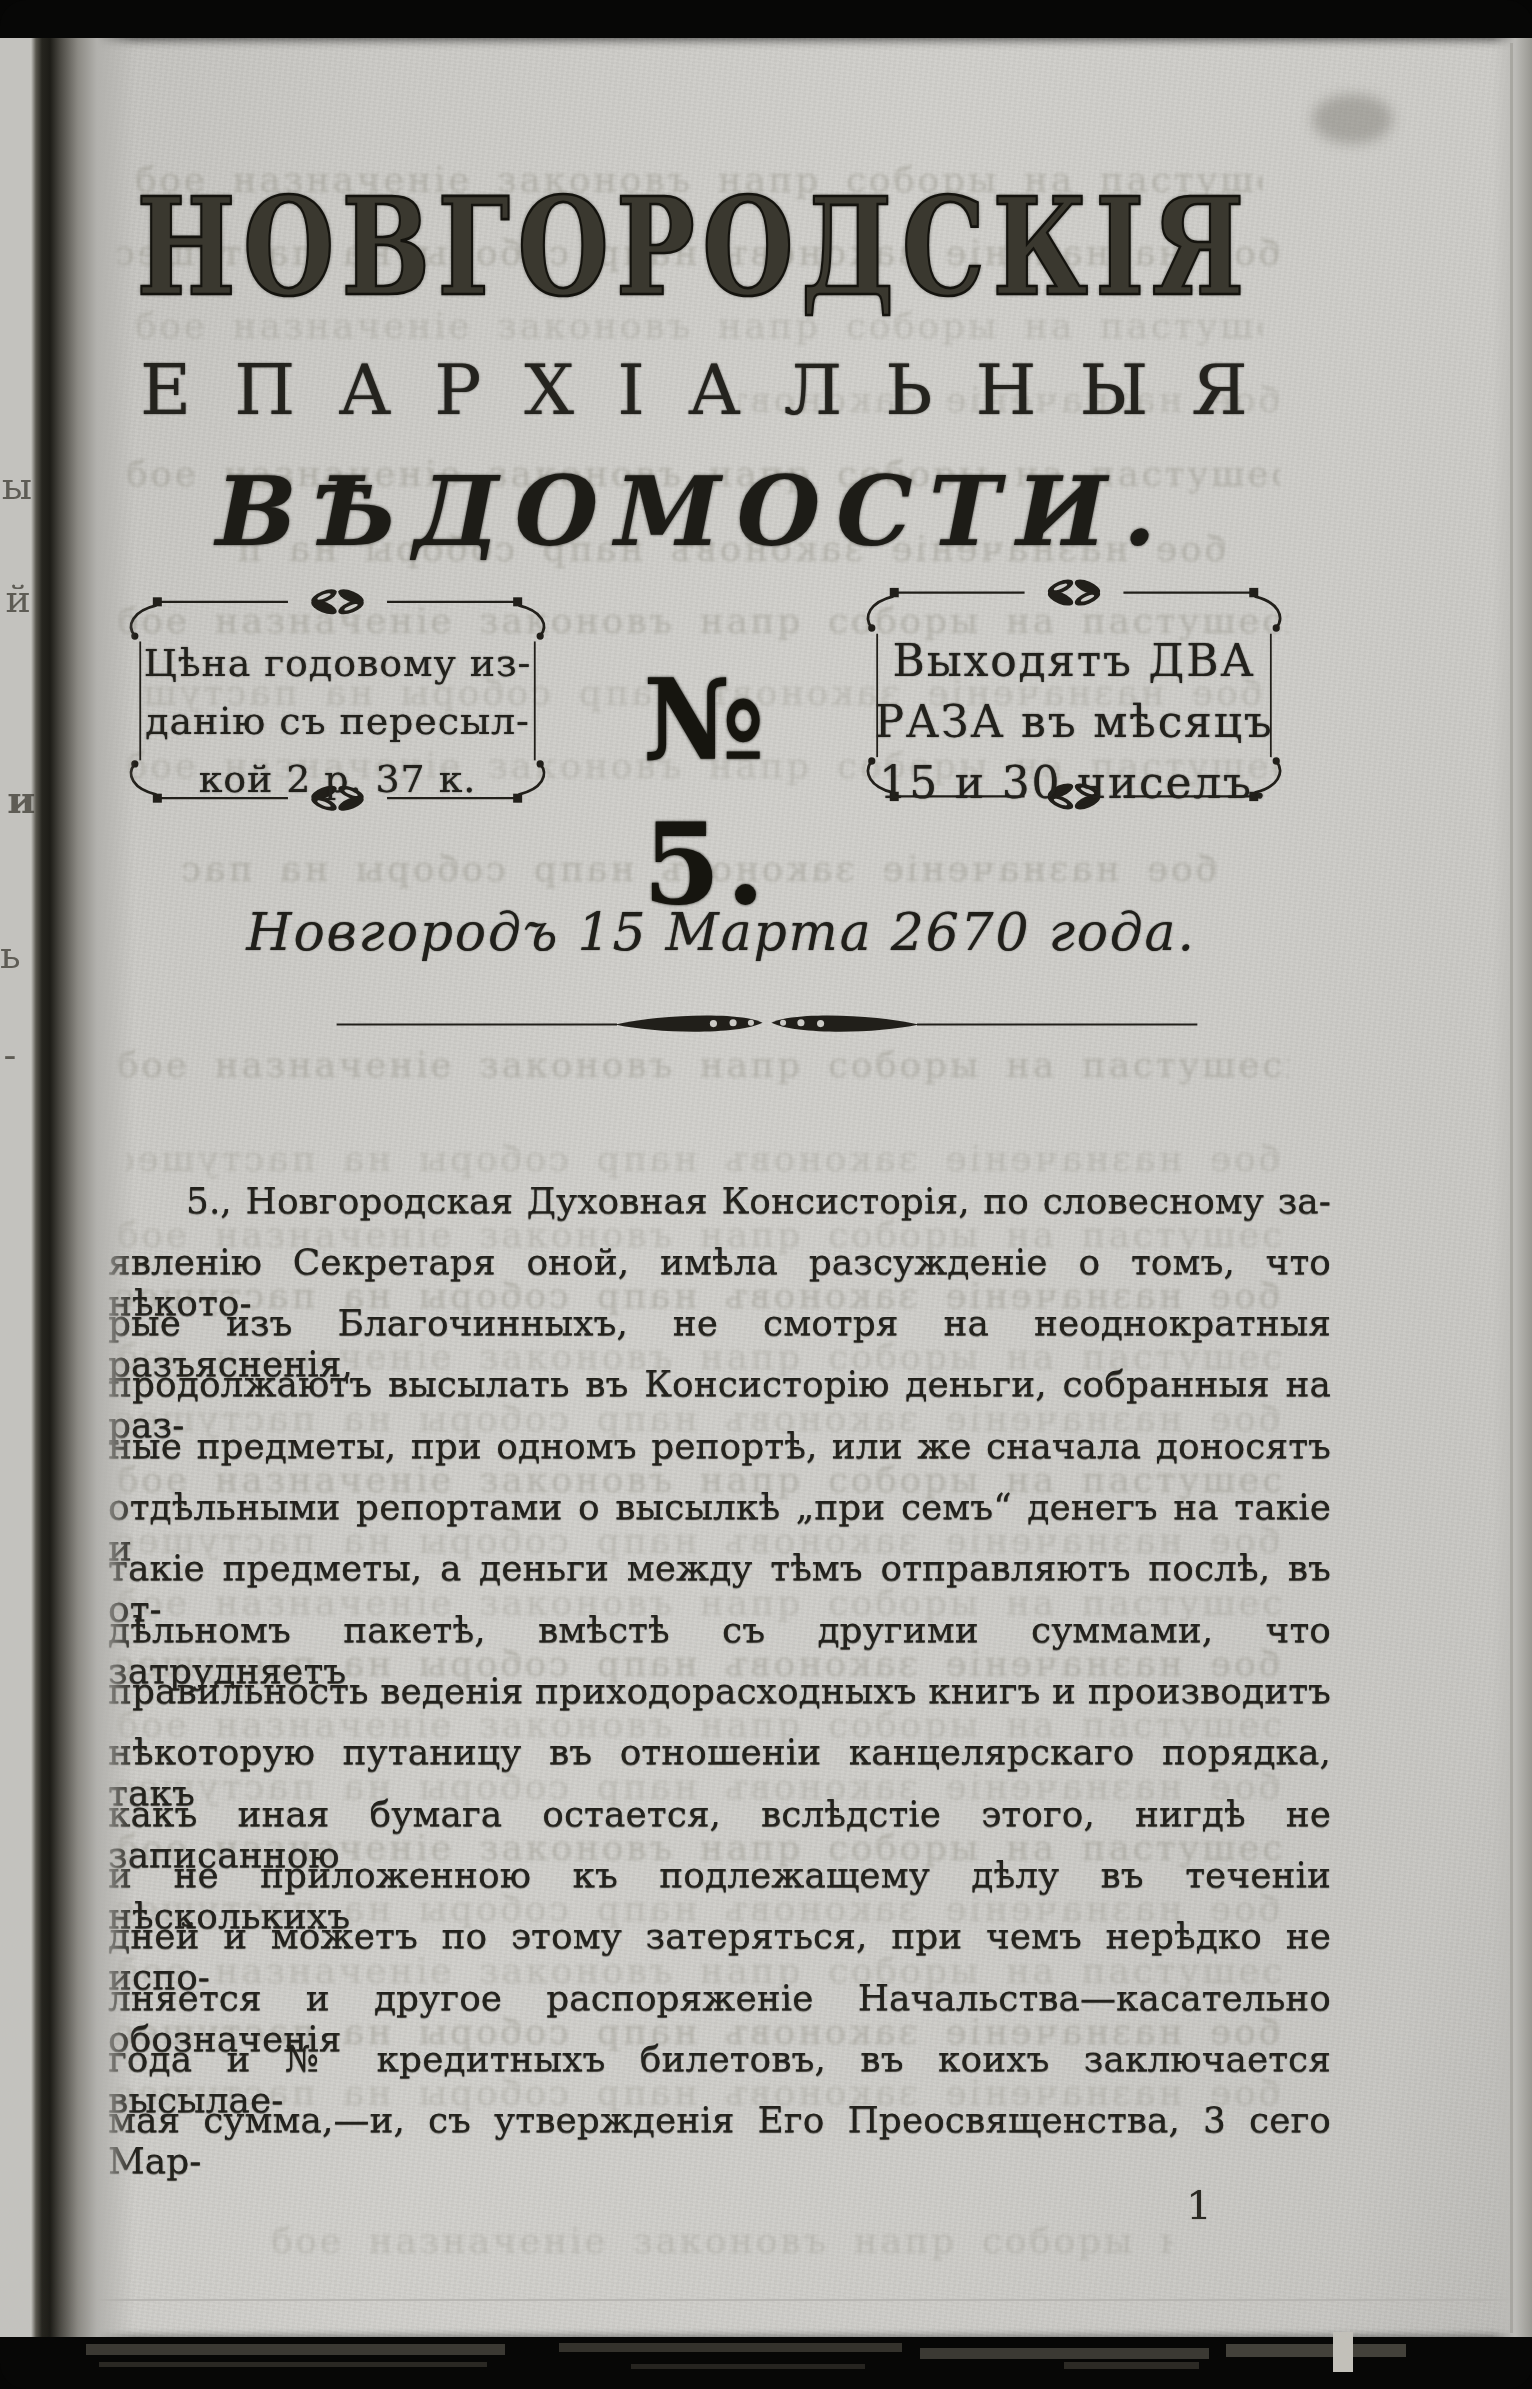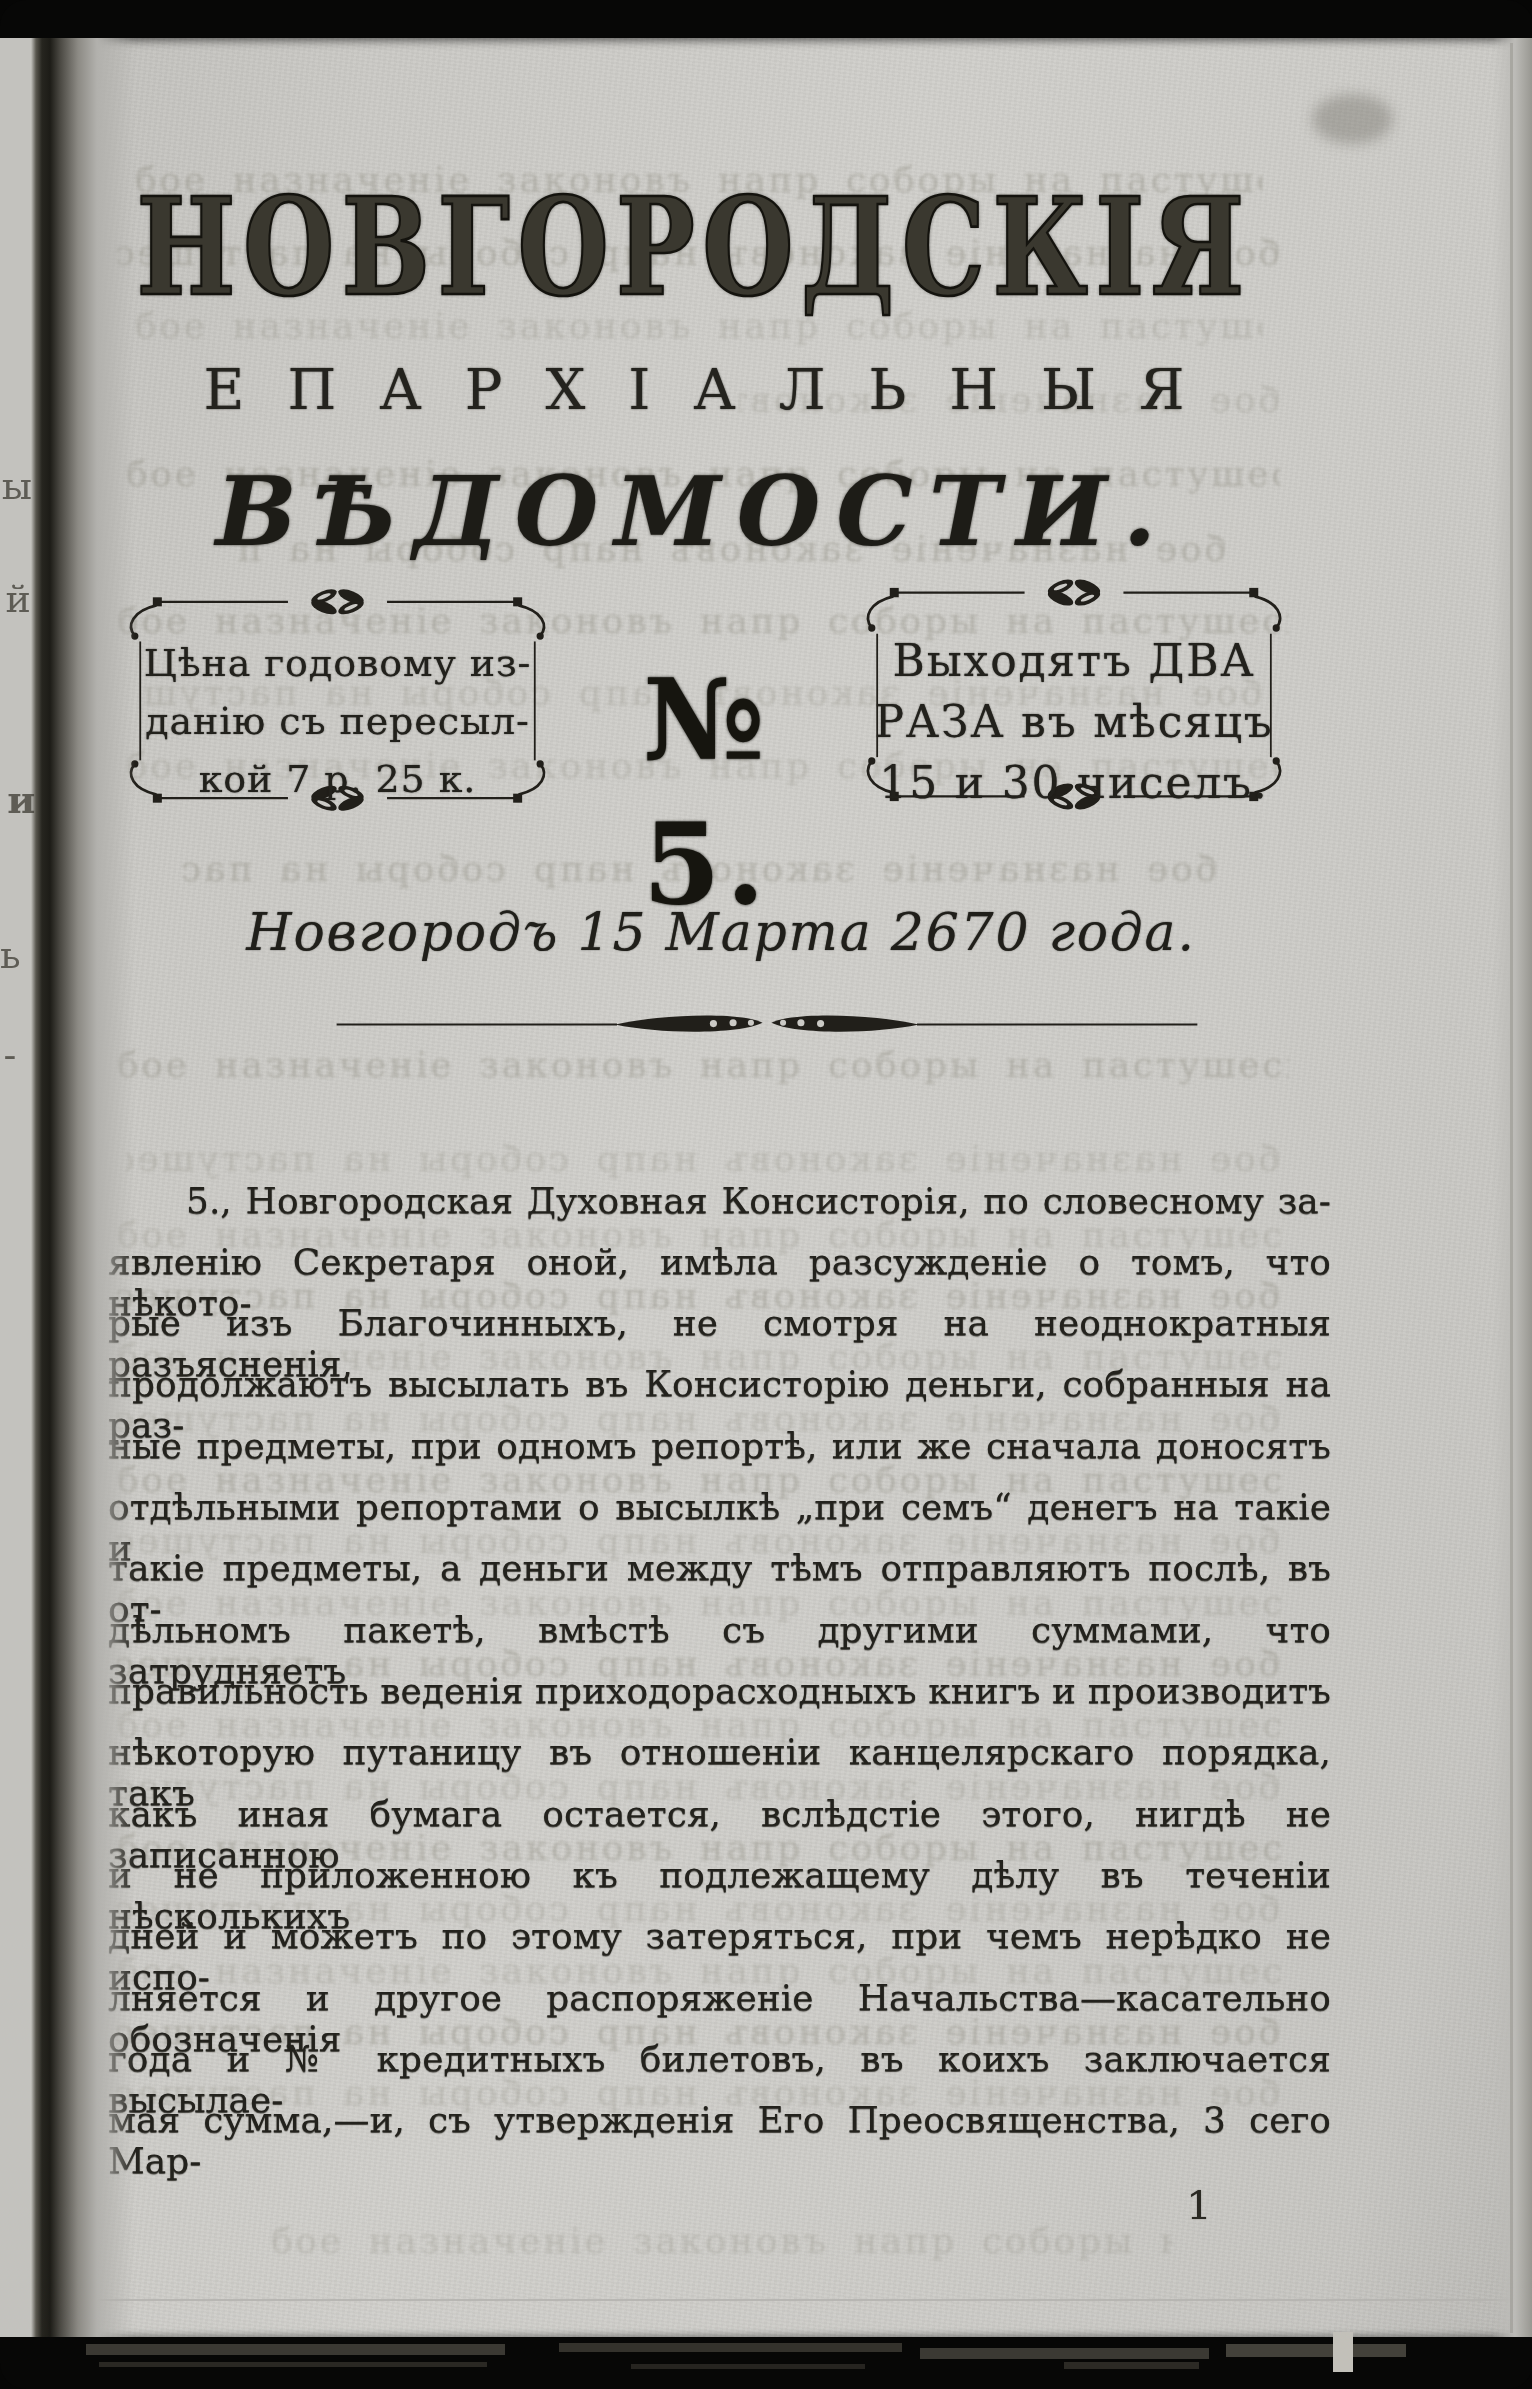--- a/index.html
+++ b/index.html
@@ -26,21 +26,21 @@
   .ghost{position:absolute;height:49px;font-size:36px;color:#8a887c;opacity:.40;filter:blur(1.6px);
     letter-spacing:2.7px;word-spacing:10.8px;white-space:nowrap;overflow:hidden;z-index:1;}
   .ghost.f{transform:scaleX(-1);}
   .ghost.d{opacity:.28;}
   
   .mast1{position:absolute;left:63px;top:128px;width:1262px;text-align:center;line-height:162px;
     font-size:114px;font-weight:bold;letter-spacing:8px;color:#3a382f;
     -webkit-text-stroke:2.3px #14130e;text-shadow:0 0 3.6px rgba(20,19,14,.85);
     transform:scale(.92,1.18);transform-origin:50% 50%;z-index:3;}
   .mast2{position:absolute;left:63px;top:298px;width:1262px;text-align:center;line-height:108px;
-    font-size:56px;letter-spacing:43px;text-indent:43px;color:#24231e;
+    font-size:70px;letter-spacing:43px;text-indent:43px;color:#24231e;
     text-shadow:0 0 1.8px rgba(30,29,24,.8);z-index:3;}
   .mast3{position:absolute;left:63px;top:408px;width:1262px;text-align:center;line-height:131px;
     font-size:96px;font-weight:bold;font-style:italic;letter-spacing:16px;color:#1d1c17;
     text-shadow:0 0 2.7px rgba(25,24,19,.75);z-index:3;}
   
   .boxwrap{position:absolute;z-index:3;text-decoration:underline;}
   .boxwrap svg{position:absolute;left:0;top:0;}
   .boxtext{position:absolute;left:0;width:100%;text-align:center;color:#22211c;
     text-shadow:0 0 1.4px rgba(28,27,22,.85);}
   .price-text{top:52px;font-size:38px;line-height:58px;letter-spacing:0.9px;}
@@ -148,21 +148,21 @@
             </g>
           <g transform="translate(247,240)">
               <ellipse cx="-15" cy="6" rx="8" ry="2.2" transform="rotate(22 -15 6)"></ellipse>
               <ellipse cx="15" cy="-6" rx="8" ry="2.2" transform="rotate(22 15 -6)"></ellipse>
             </g>
         </g>
       </svg>
       <div class="boxtext price-text">
         <div>Цѣна годовому из-</div>
         <div>данію съ пересыл-</div>
-        <div>кой 7 р. 25 к.</div>
+        <div>кой 2 р. 37 к.</div>
       </div>
     </div>
 
     <div class="issue">№ 5.</div>
 
     <div class="boxwrap" style="left:852px;top:534px;width:444px;height:245px">
       <svg width="444" height="245" viewBox="0 0 494 262" preserveAspectRatio="none">
         <g stroke="#211f1a" stroke-width="2.5" fill="none">
           <line x1="50" y1="22" x2="192" y2="22"></line>
             <line x1="302" y1="22" x2="444" y2="22"></line>

